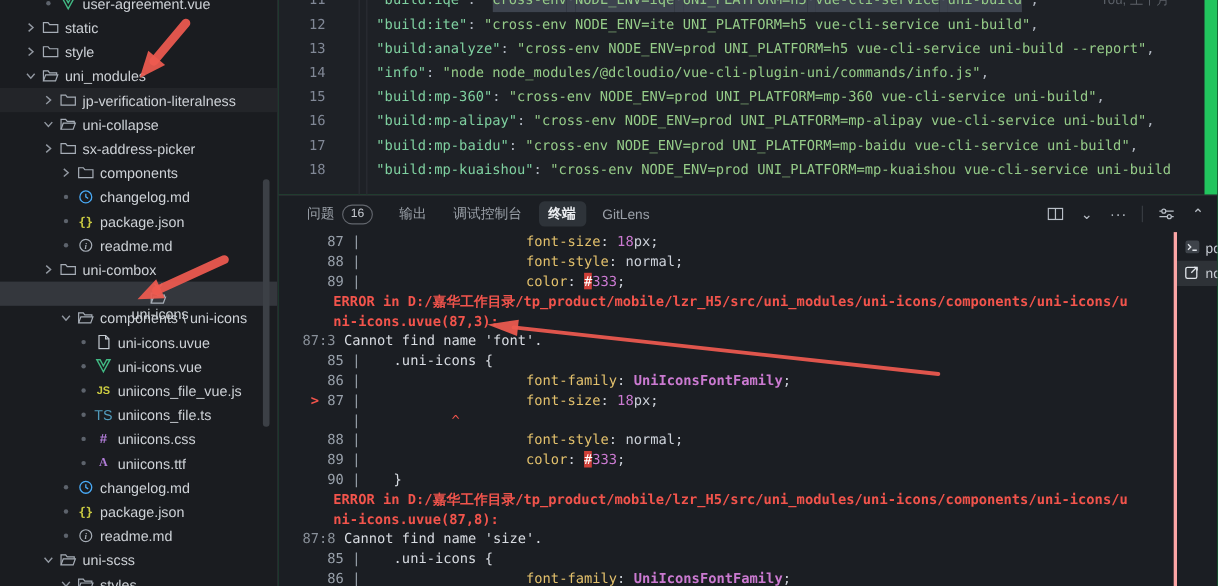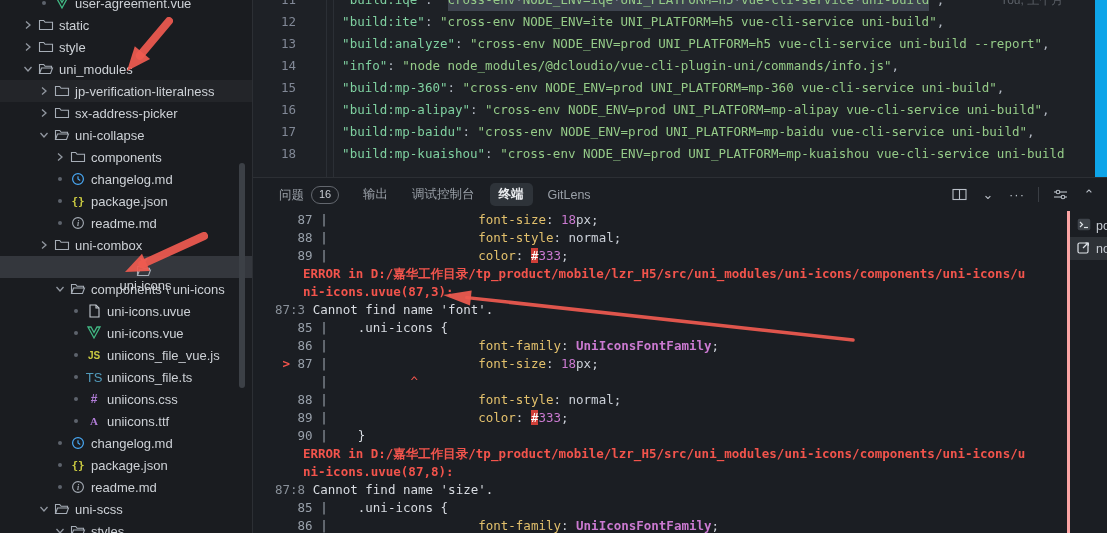--- a/index.html
+++ b/index.html
@@ -1,16 +1,16 @@
 <!DOCTYPE html>
 <html><head>
 <meta charset="utf-8">
 <style>
   html,body{margin:0;padding:0;background:#111;}
-  .stage{position:relative;width:1107px;height:533px;overflow:hidden;background:#0ea5e9;
+  .stage{position:relative;width:1107px;height:533px;overflow:hidden;background:#22c55e;
          font-family:"DejaVu Sans Mono",monospace;-webkit-font-smoothing:antialiased;}
   
   .sidebar{position:absolute;left:0;top:0;width:252px;height:533px;background:#1a1c20;
            border-right:1px solid #2c2f34;overflow:hidden;}
   .tree{position:absolute;left:0;top:-8px;right:0;}
   .trow{height:22px;display:flex;align-items:center;white-space:nowrap;
         font-family:"Liberation Sans",sans-serif;font-size:13px;color:#cdd1d6;cursor:pointer;}
   .trow.sel{background:#34373d;flex-direction:column;}
   .trow.hov{background:#232529;}
   .chev{width:16px;flex:none;display:flex;align-items:center;justify-content:center;color:#9298a1;}
@@ -27,21 +27,21 @@
   .key{color:#7fd0a0;}
   .str{color:#95cb88;}
   .pun{color:#b2b8c2;}
   .selx{background:#3d434e;}
   .ws{color:#78808f;}
   .blame{color:#5b6067;font-family:"Liberation Sans",sans-serif;font-size:12px;margin-left:56px;}
   
   .panel{position:absolute;left:253px;top:177px;right:0;bottom:0;background:#1b1e23;border-top:1px solid #2c2f34;}
   .ptabs{height:33px;display:flex;align-items:center;padding-left:17px;
          font-family:"Liberation Sans",sans-serif;font-size:12.5px;color:#9aa0a8;}
-  .ptab{padding:3px 9px;border-radius:5px;margin-right:6px;display:flex;align-items:flex-end;cursor:pointer;}
+  .ptab{padding:3px 9px;border-radius:5px;margin-right:6px;display:flex;align-items:center;cursor:pointer;}
   .ptab.active{background:#2e3339;color:#eceef1;font-weight:bold;}
   .pbadge{border:1px solid #63676e;border-radius:9px;min-width:16px;height:16px;line-height:15px;
           padding:0 5px;margin-left:7px;font-size:11px;color:#c9cdd3;text-align:center;font-weight:normal;}
   .picons{margin-left:auto;display:flex;align-items:center;gap:13px;padding-right:10px;color:#b9bfc7;}
   .pico{display:flex;align-items:center;justify-content:center;width:16px;height:16px;cursor:pointer;}
   .psep{width:1px;height:15px;background:#3a3e44;}
   .chevtxt{font-size:13px;color:#b9bfc7;line-height:10px;}
   
   .term{position:absolute;left:0;top:33px;right:37px;bottom:0;padding-left:22px;overflow:hidden;}
   .tl{height:18px;line-height:18px;white-space:pre;font-size:12.5px;}
@@ -130,44 +130,44 @@
           </span>
           <span class="fic">
             <svg width="16" height="14" viewBox="0 0 16 14">
               <path d="M1.5 2.5h4.2l1.4 1.8h7.4v7.2h-13z" fill="none" stroke="#a6adb6" stroke-width="1.1"></path>
             </svg>
           </span>
           <span class="tlabel">jp-verification-literalness</span>
         </div>
         <div class="trow" style="padding-left: 36px;">
           <span class="chev">
+            <svg width="10" height="8" viewBox="0 0 10 8">
+              <polyline points="1.5,2 5,6 8.5,2" fill="none" stroke="#9298a1" stroke-width="1.3"></polyline>
+            </svg>
+          </span>
+          <span class="fic">
+            <svg width="16" height="14" viewBox="0 0 16 14">
+              <path d="M1.5 11.5v-9h4.2l1.4 1.8h6.4v1.7" fill="none" stroke="#a6adb6" stroke-width="1.1"></path>
+              <path d="M1.5 11.5l2-5.5h11l-2 5.5z" fill="none" stroke="#a6adb6" stroke-width="1.1"></path>
+            </svg>
+          </span>
+          <span class="tlabel">uni-collapse</span>
+        </div>
+        <div class="trow" style="padding-left: 36px;">
+          <span class="chev">
             <svg width="8" height="10" viewBox="0 0 8 10">
               <polyline points="2,1.5 6,5 2,8.5" fill="none" stroke="#9298a1" stroke-width="1.3"></polyline>
             </svg>
           </span>
           <span class="fic">
             <svg width="16" height="14" viewBox="0 0 16 14">
               <path d="M1.5 2.5h4.2l1.4 1.8h7.4v7.2h-13z" fill="none" stroke="#a6adb6" stroke-width="1.1"></path>
             </svg>
           </span>
           <span class="tlabel">sx-address-picker</span>
-        </div>
-        <div class="trow" style="padding-left: 36px;">
-          <span class="chev">
-            <svg width="10" height="8" viewBox="0 0 10 8">
-              <polyline points="1.5,2 5,6 8.5,2" fill="none" stroke="#9298a1" stroke-width="1.3"></polyline>
-            </svg>
-          </span>
-          <span class="fic">
-            <svg width="16" height="14" viewBox="0 0 16 14">
-              <path d="M1.5 11.5v-9h4.2l1.4 1.8h6.4v1.7" fill="none" stroke="#a6adb6" stroke-width="1.1"></path>
-              <path d="M1.5 11.5l2-5.5h11l-2 5.5z" fill="none" stroke="#a6adb6" stroke-width="1.1"></path>
-            </svg>
-          </span>
-          <span class="tlabel">uni-collapse</span>
         </div>
         <div class="trow" style="padding-left: 52px;">
           <span class="chev">
             <svg width="8" height="10" viewBox="0 0 8 10">
               <polyline points="2,1.5 6,5 2,8.5" fill="none" stroke="#9298a1" stroke-width="1.3"></polyline>
             </svg>
           </span>
           <span class="fic">
             <svg width="16" height="14" viewBox="0 0 16 14">
               <path d="M1.5 2.5h4.2l1.4 1.8h7.4v7.2h-13z" fill="none" stroke="#a6adb6" stroke-width="1.1"></path>

